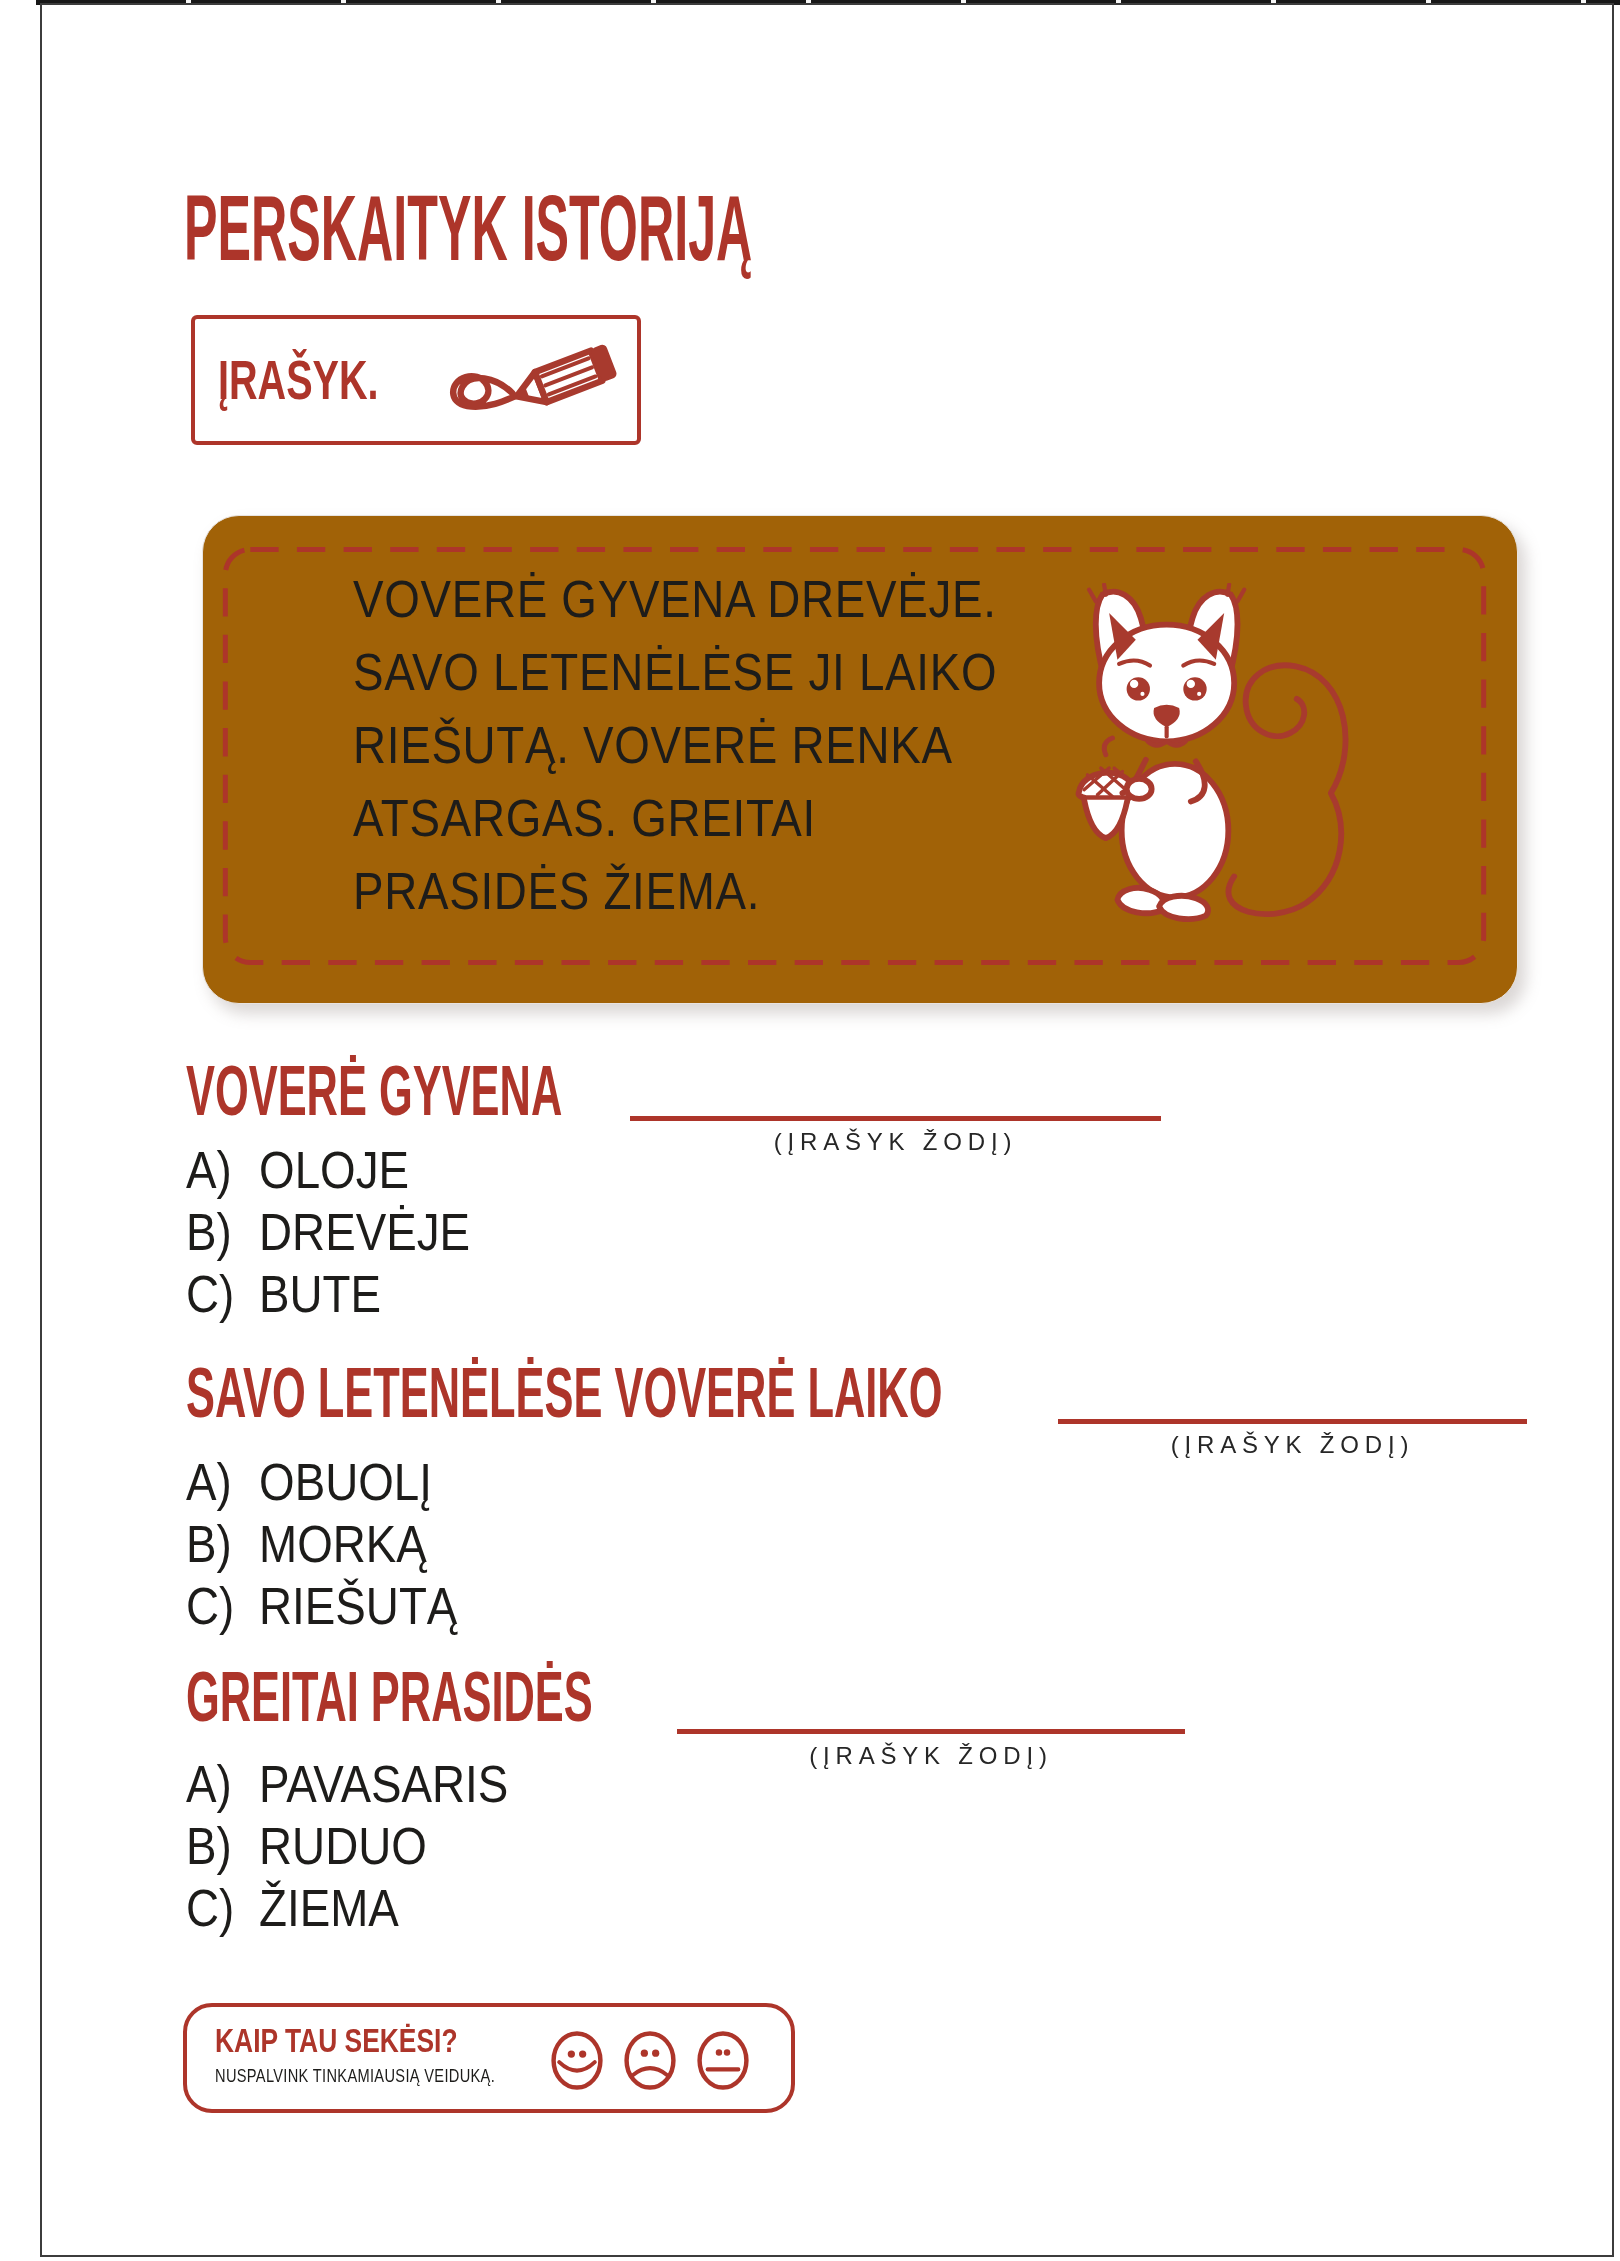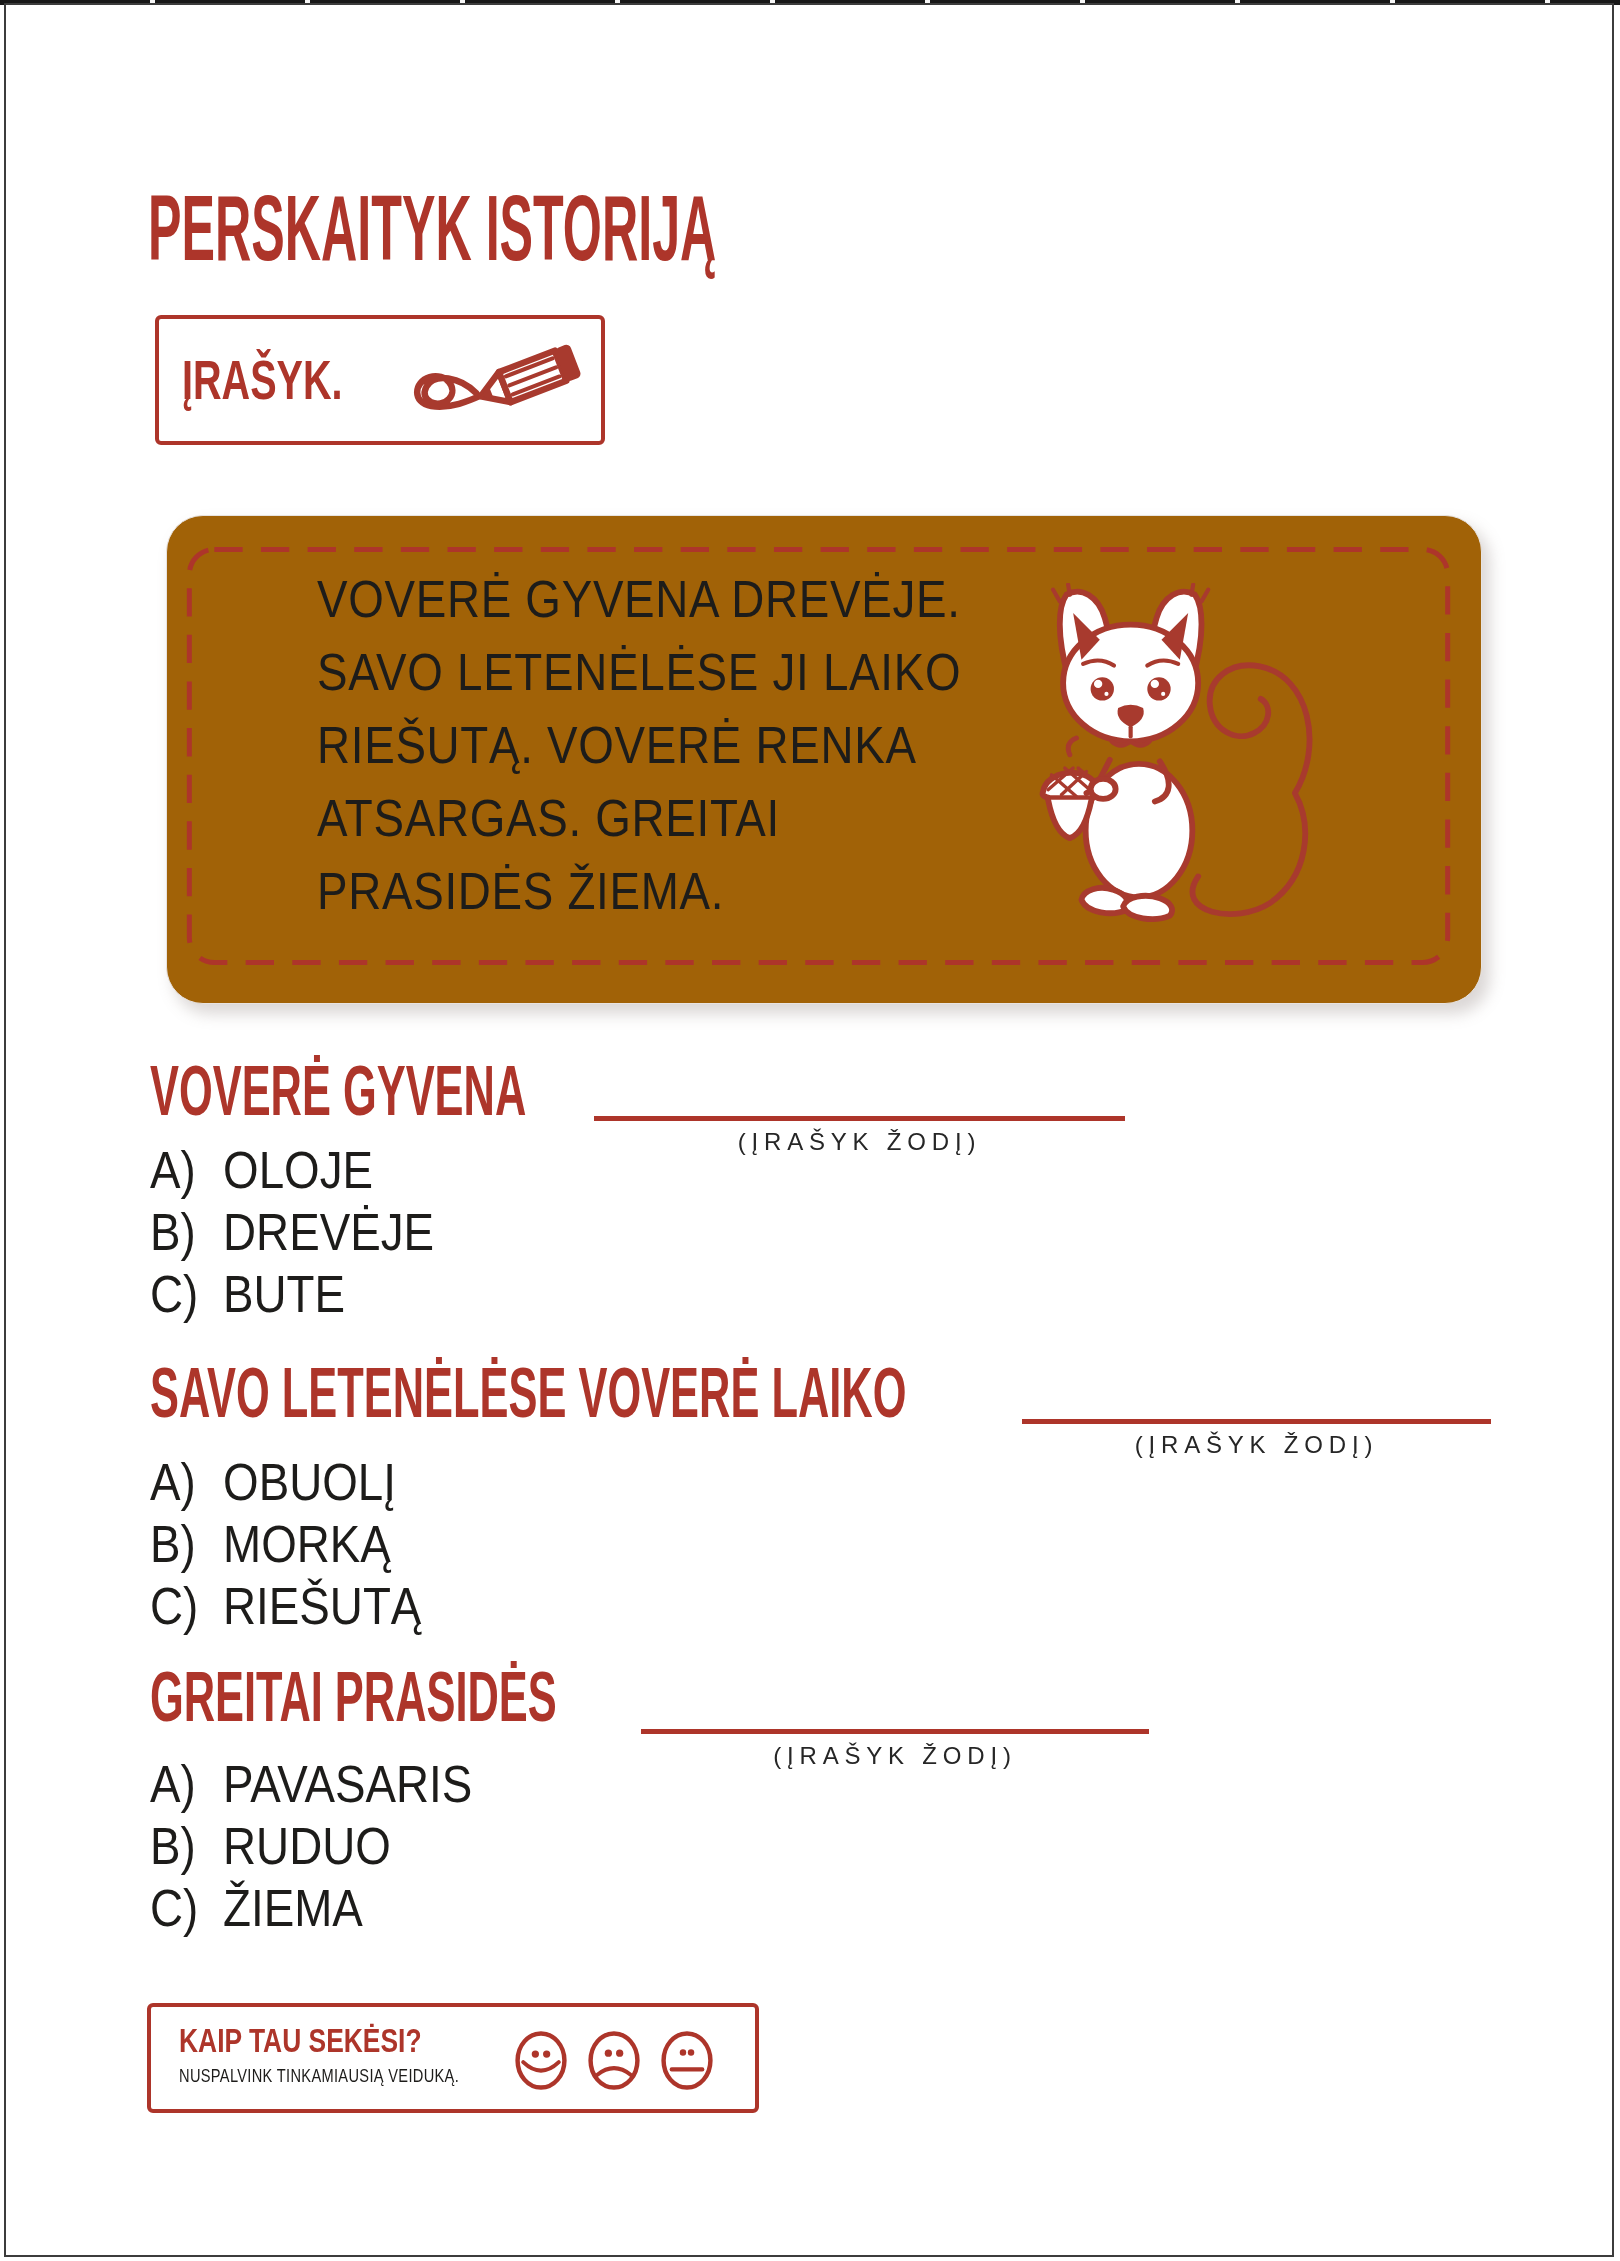--- a/index.html
+++ b/index.html
@@ -45,32 +45,32 @@
   .h1{left:594px;top:1130px;width:531px;}
   .h2{left:1022px;top:1433px;width:469px;}
   .h3{left:641px;top:1744px;width:508px;}
   .opts{left:150px;font-size:52px;line-height:62px;color:#1d1c1a;
     transform:scaleX(.88);transform-origin:0 0;white-space:nowrap;}
   .o1{top:1139px;} .o2{top:1451px;} .o3{top:1753px;}
   .opt{display:flex;}
   .opt .letter{display:inline-block;width:83px;}
   
   .feedback{left:147px;top:2003px;width:612px;height:110px;border:4.2px solid #ad352a;
-    border-radius:6px;box-sizing:border-box;}
+    border-radius:29px;box-sizing:border-box;}
   .fb-title{left:28px;top:16.7px;font-size:33px;font-weight:700;color:#ad352a;line-height:1;
     transform:scaleX(.8);transform-origin:0 0;white-space:nowrap;}
   .fb-sub{left:28px;top:60px;font-size:18.3px;color:#1d1c1a;line-height:1;
     transform:scaleX(.8);transform-origin:0 0;white-space:nowrap;letter-spacing:0.4px;}
   .face{top:21.7px;width:58px;height:63px;cursor:pointer;}
   .f1{left:361px;} .f2{left:434px;} .f3{left:507px;}
 </style>
 </head>
 <body>
 
-<div class="abs" style="inset:0;">
+<div class="abs" style="inset:0;margin-left:36px;">
 
   <div class="abs top-strip"></div>
   <div class="abs frame"></div>
 
   <h1 class="abs page-title">PERSKAITYK ISTORIJĄ</h1>
 
   <div class="abs task-box">
     <div class="abs task-label">ĮRAŠYK.</div>
     <svg class="abs pencil-svg" viewBox="0 0 290 155">
       <g fill="none" stroke="#a83a2e" stroke-width="8" stroke-linecap="round" stroke-linejoin="round">

